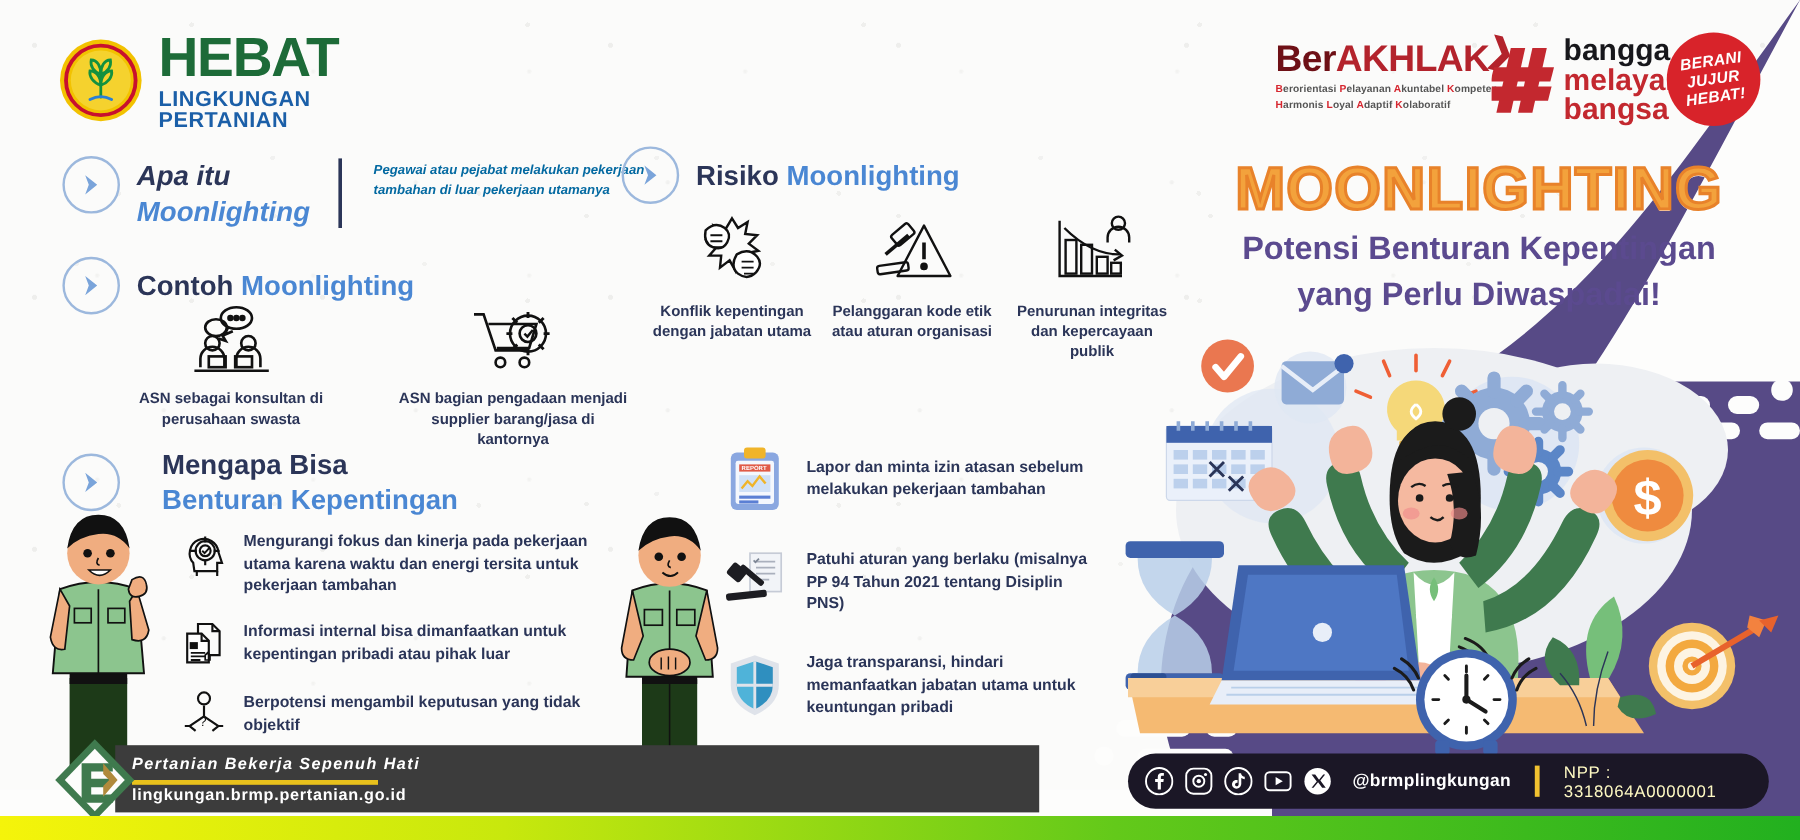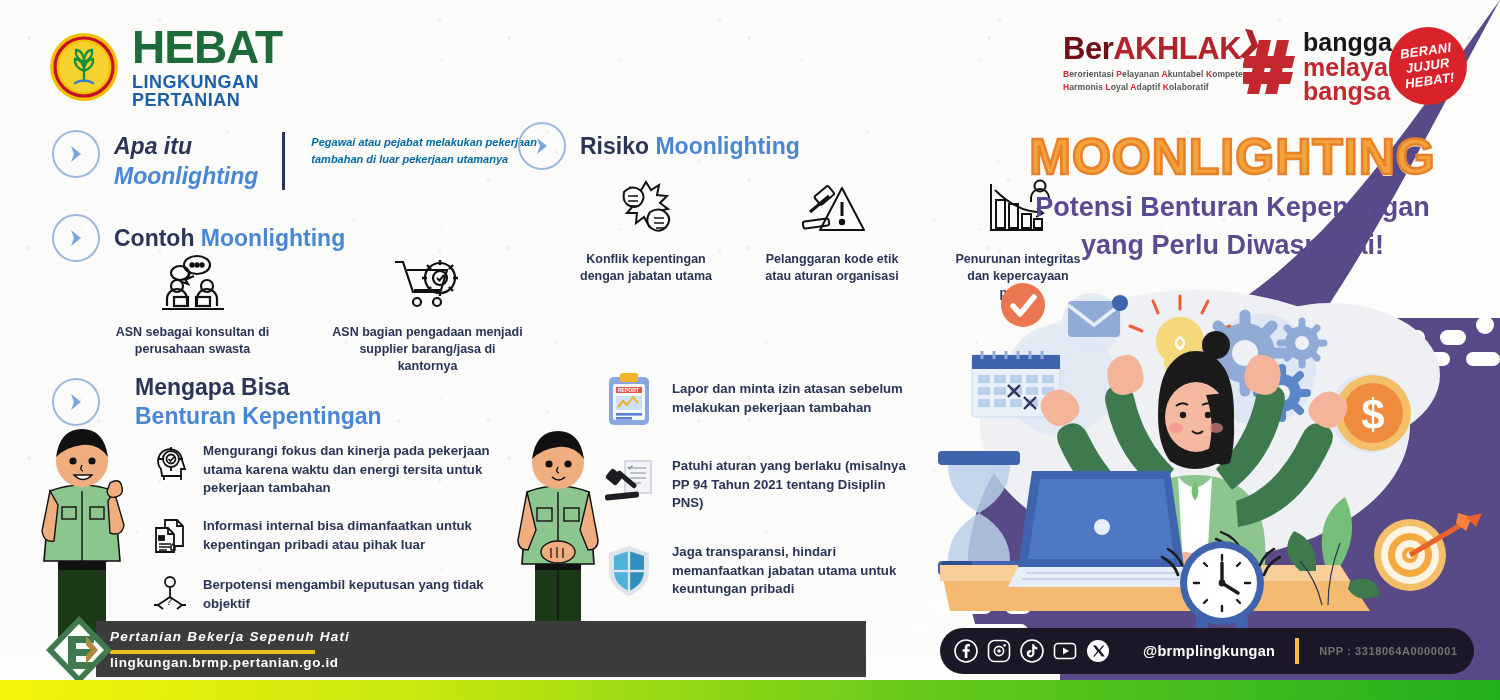--- a/index.html
+++ b/index.html
@@ -75,21 +75,21 @@
 
   .mengapa{position:absolute;left:52px;top:373px;gap:35px;}
   .why-list{position:absolute;left:150px;top:440px;display:flex;flex-direction:column;gap:17px;}
   .why-row{display:flex;align-items:flex-start;gap:13px;}
   .why-ic{width:40px;height:42px;flex:none;display:flex;align-items:center;justify-content:center;}
   .why-tx{font-size:13.2px;font-weight:bold;color:#2b3558;line-height:1.42;max-width:305px;padding-top:2px;}
 
   
   .risiko{position:absolute;left:518px;top:122px;}
   .risk-items{position:absolute;left:540px;top:172px;display:flex;gap:10px;}
-  .ri{width:140px;text-align:center;margin-left:36px;}
+  .ri{width:140px;text-align:center;}
   .ri-icon{height:70px;display:flex;align-items:flex-end;justify-content:center;}
   .ri-cap{font-size:12.5px;font-weight:bold;color:#2b3558;line-height:1.35;margin-top:9px;}
 
   .mencegah{position:absolute;left:518px;top:320px;}
   .prev-list{position:absolute;left:600px;top:370px;display:flex;flex-direction:column;gap:28px;}
   .pv-row{display:flex;align-items:center;gap:14px;}
   .pv-ic{width:58px;height:58px;flex:none;display:flex;align-items:center;justify-content:center;}
   .pv-tx{font-size:13.2px;font-weight:bold;color:#2b3558;line-height:1.42;max-width:240px;}
 
   
@@ -109,23 +109,23 @@
   .fl-tag{position:absolute;left:110px;top:629px;font-size:13.5px;font-weight:bold;font-style:italic;
     color:#fff;letter-spacing:1.2px;z-index:8;}
   .fl-rule{position:absolute;left:110px;top:650px;width:205px;height:3.5px;background:#e8c11c;z-index:8;}
   .fl-url{position:absolute;left:110px;top:655px;font-size:13.5px;font-weight:bold;color:#fff;letter-spacing:.6px;z-index:8;}
 
   .agro{position:absolute;left:40px;top:612px;width:78px;height:82px;z-index:9;}
 
   .fr-pill{position:absolute;left:940px;top:628px;width:520px;height:46px;border-radius:23px;
     background:#1b1726;display:flex;align-items:center;padding-left:14px;gap:9px;z-index:9;}
   .soc{width:24px;height:24px;flex:none;}
-  .fr-handle{font-size:14.5px;font-weight:bold;color:#fff;letter-spacing:.3px;margin-left:24px;}
+  .fr-handle{font-size:14.5px;font-weight:bold;color:#fff;letter-spacing:.3px;margin-left:8px;}
   .fr-div{width:4px;height:26px;background:#f2c230;margin:0 11px;}
-  .fr-npp{font-size:11px;font-weight:bold;color:#737373;letter-spacing:.6px;}
+  .fr-npp{font-size:14px;font-weight:normal;color:#fef9c3;letter-spacing:.6px;}
 
   .greenbar{position:absolute;left:0;bottom:0;width:1500px;height:20px;
     background:linear-gradient(90deg,#f5f40a 0%,#c8e80d 28%,#63c91a 62%,#22b01f 100%);z-index:10;}
   .whitewedge{position:absolute;left:0;bottom:20px;width:1060px;height:22px;background:#fdfdfc;z-index:6;}
 </style>
 </head>
 <body>
 
 <div class="stage">
   <div class="speckle"></div>

